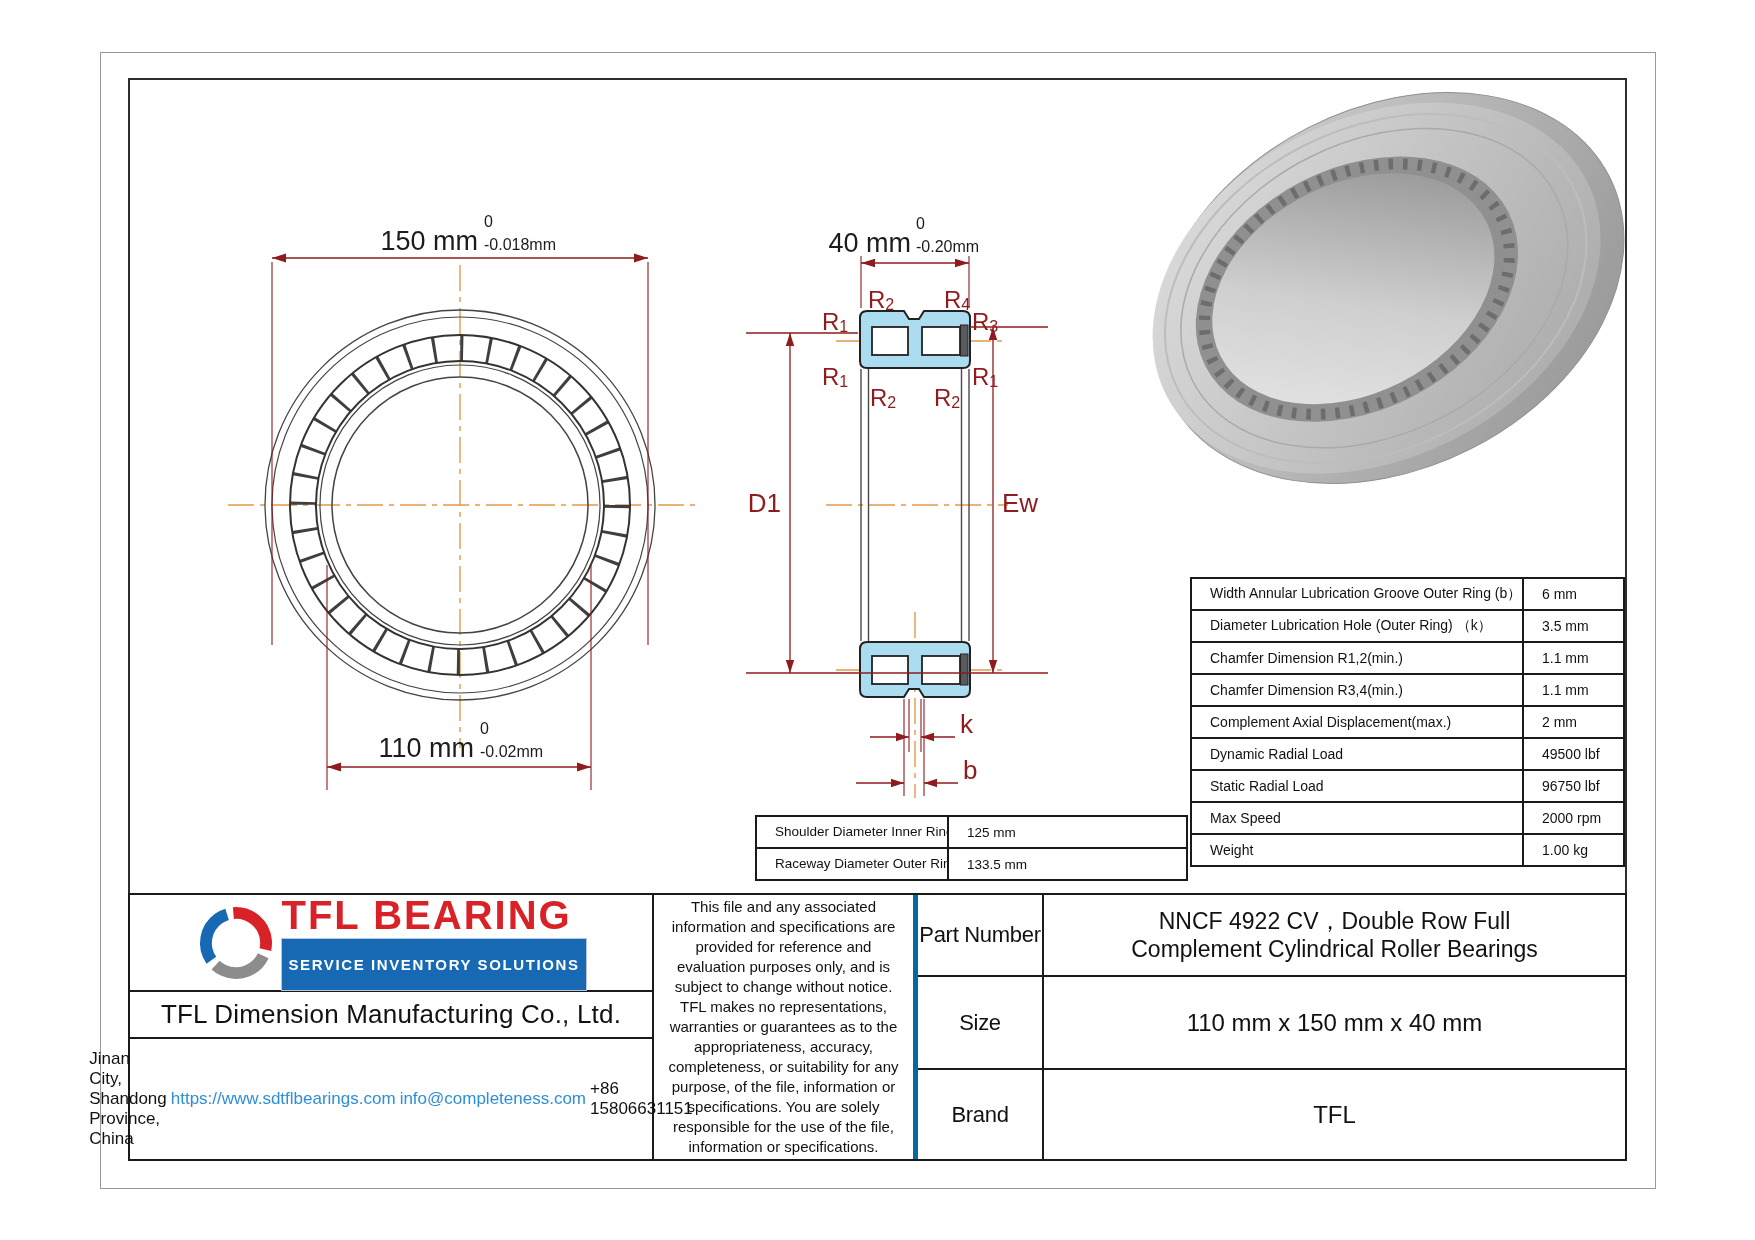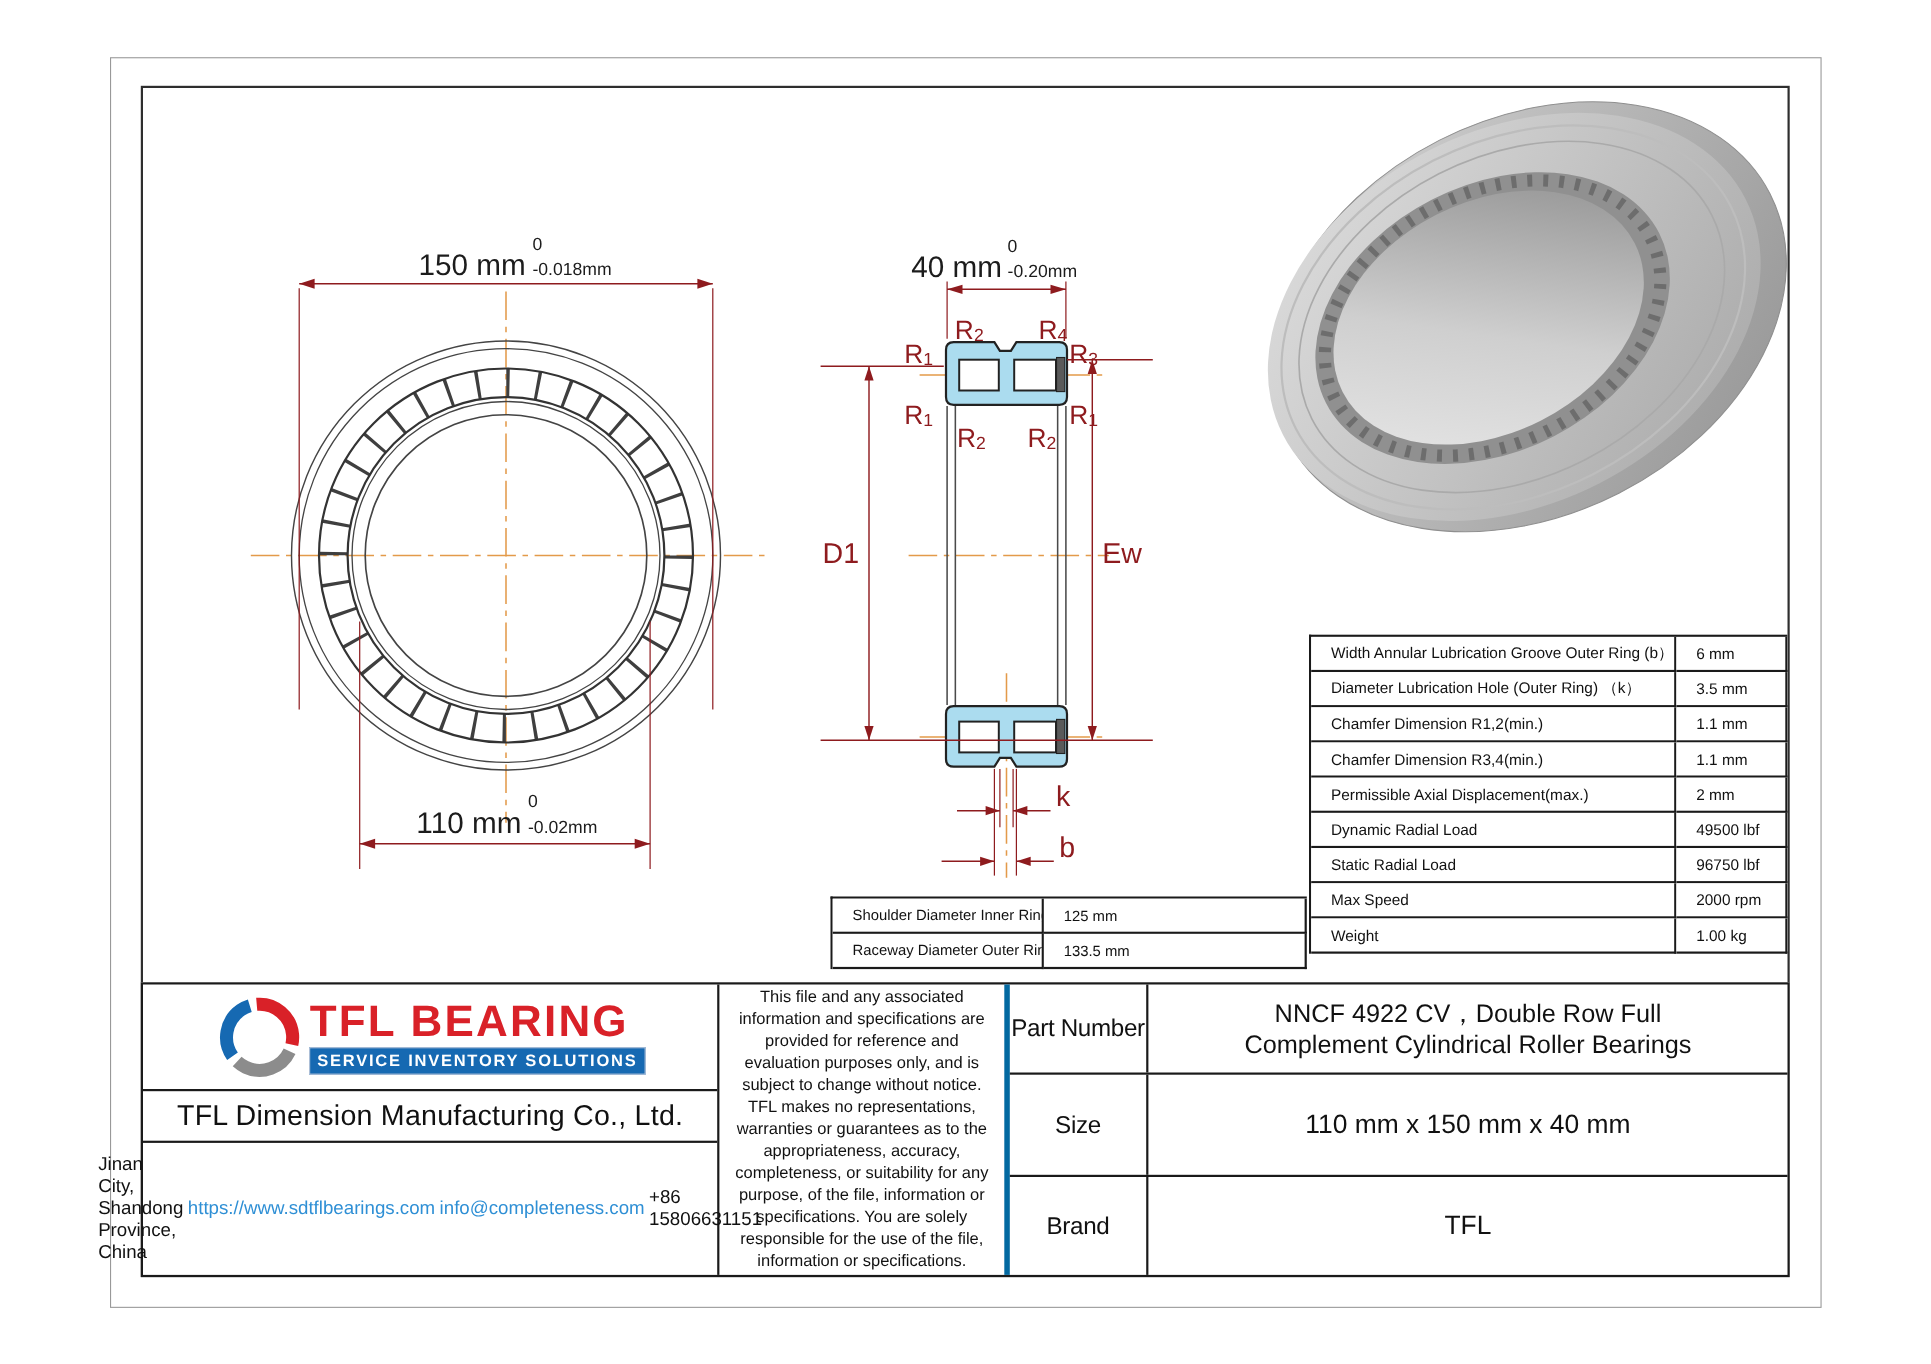--- a/index.html
+++ b/index.html
@@ -38,21 +38,21 @@
   .bcol3{flex:1;display:flex;flex-direction:column}
   .logo-row{height:95px;border-bottom:2px solid #1a1a1a;display:flex;align-items:center;
             justify-content:center;gap:4px}
   .name-row{height:45px;border-bottom:2px solid #1a1a1a;display:flex;align-items:center;
             justify-content:center;font-size:26px;letter-spacing:.2px}
   .contact-row{flex:1;display:flex;flex-direction:row;align-items:center;justify-content:center;
                gap:4px;font-size:17px}
   .link{color:#2e8fd5;cursor:pointer}
   .logo-title{font-size:40px;font-weight:bold;color:#d92128;letter-spacing:2px;line-height:1;white-space:nowrap}
   .logo-bar{margin-top:3px;background:#1669b2;border:1px solid #b9c6da;color:#fff;font-size:15px;
-            font-weight:bold;letter-spacing:1.6px;text-align:center;padding:3px 6px;white-space:nowrap}
+            font-weight:bold;letter-spacing:1.6px;text-align:center;padding:17px 6px;white-space:nowrap}
   .disclaimer{font-size:15px;line-height:1.33;text-align:center}
   .prow{display:flex}
   .prow-part{height:80px;border-bottom:2px solid #1a1a1a}
   .prow-size{height:91px;border-bottom:2px solid #1a1a1a}
   .prow-brand{flex:1}
   .plabel{width:124px;border-right:2px solid #1a1a1a;display:flex;align-items:center;
           justify-content:center;font-size:22px;letter-spacing:-.3px}
   .pvalue{flex:1;display:flex;align-items:center;justify-content:center;font-size:23px;text-align:center}
   .pvalue .inner{max-width:480px;line-height:1.22}
 </style>
@@ -207,21 +207,21 @@
 
 <div id="spec-table" class="abs tbl">
   <div class="c">Width Annular Lubrication Groove Outer Ring (b）</div>
   <div class="c">6 mm</div>
   <div class="c">Diameter Lubrication Hole (Outer Ring) （k）</div>
   <div class="c">3.5 mm</div>
   <div class="c">Chamfer Dimension R1,2(min.)</div>
   <div class="c">1.1 mm</div>
   <div class="c">Chamfer Dimension R3,4(min.)</div>
   <div class="c">1.1 mm</div>
-  <div class="c">Permissible Axial Displacement(max.)</div>
+  <div class="c">Complement Axial Displacement(max.)</div>
   <div class="c">2 mm</div>
   <div class="c">Dynamic Radial Load</div>
   <div class="c">49500 lbf</div>
   <div class="c">Static Radial Load</div>
   <div class="c">96750 lbf</div>
   <div class="c">Max Speed</div>
   <div class="c">2000 rpm</div>
   <div class="c">Weight</div>
   <div class="c">1.00 kg</div>
 </div>

